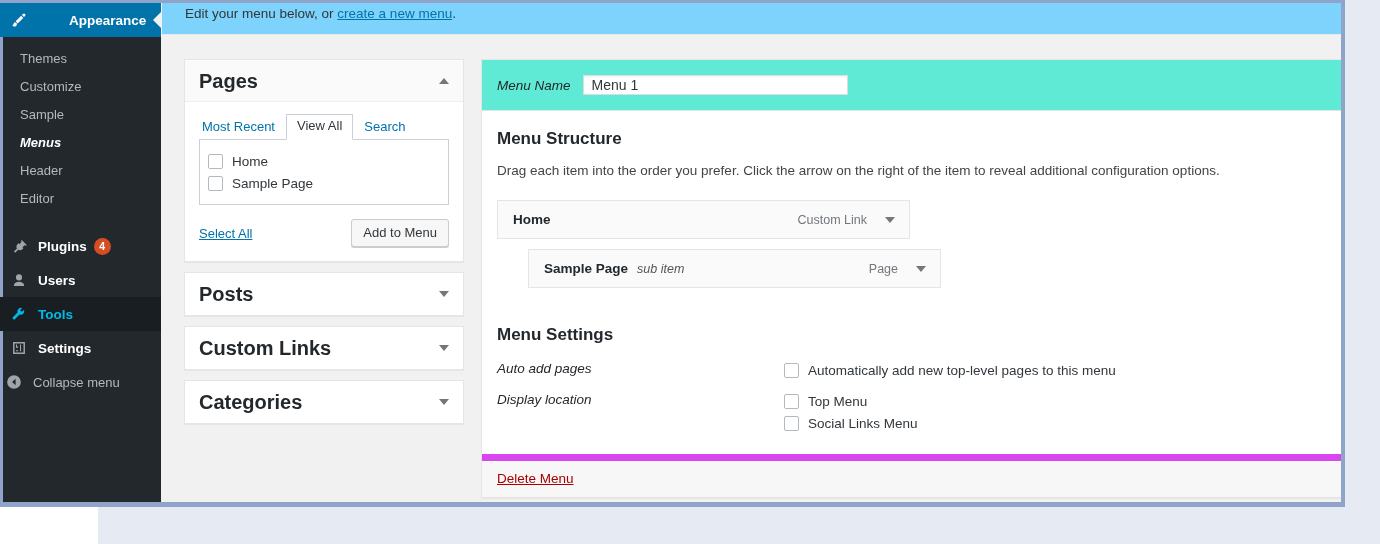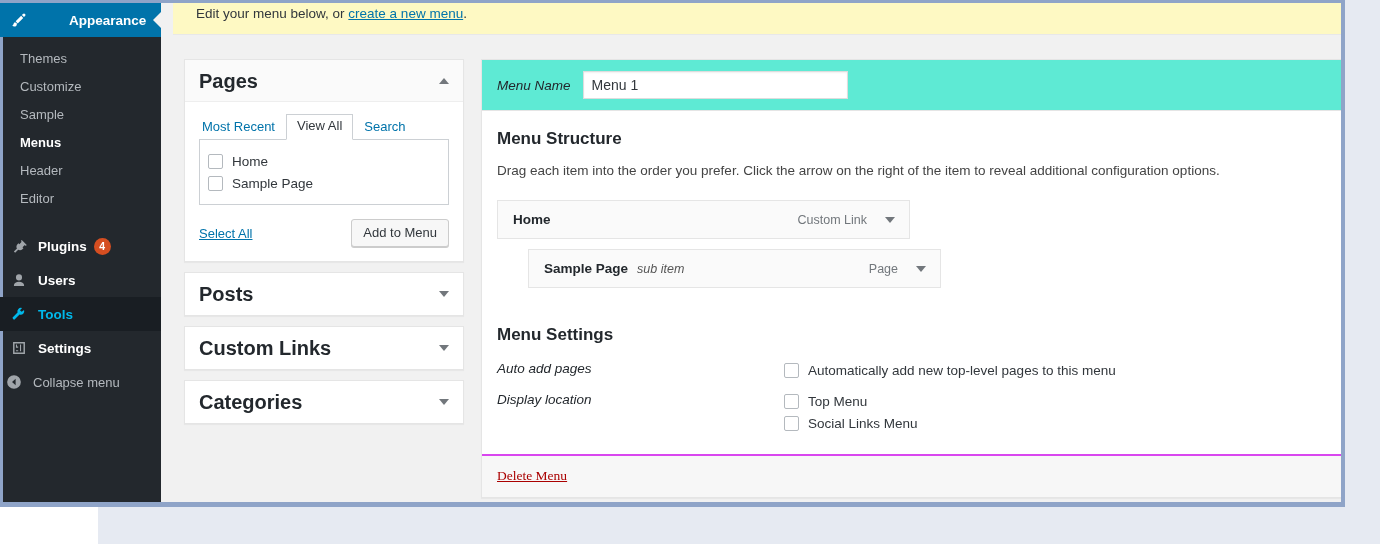--- a/index.html
+++ b/index.html
@@ -112,44 +112,45 @@
     height: 28px;
     line-height: 28px;
     padding-left: 12px;
     font-size: 13px;
     color: #b4b9be;
     white-space: nowrap;
   }
   .submenu-item.current {
     color: #ffffff;
     font-weight: bold;
+    font-style: italic;
   }
   #collapse-menu {
     display: flex;
     align-items: center;
     height: 34px;
     padding-left: 4px;
     color: #b4b9be;
     font-size: 13px;
   }
   #collapse-menu .mt-icon svg { fill: #a0a5aa; }
 
   
   #wpbody {
     position: absolute;
     left: 161px; top: 0;
     right: 0; bottom: 0;
     background: #f1f1f1;
   }
   #top-notice-bar {
     position: absolute;
-    left: 12px; top: 0;
+    left: 1px; top: 0;
     right: 0;
     height: 31px;
-    background: #fef9c3;
+    background: #7dd3fc;
     border-bottom: 1px solid #e8e8e8;
   }
   #top-notice-text {
     position: absolute;
     left: 23px;
     top: 3px;
     font-size: 13.5px;
     color: #32373c;
     white-space: nowrap;
   }
@@ -295,21 +296,21 @@
     box-sizing: border-box;
   }
   #menu-name-label {
     font-style: italic;
     font-size: 13.5px;
     color: #23282d;
     margin-right: 12px;
   }
   #menu-name-input {
     width: 265px;
-    height: 28px;
+    height: 20px;
     border: 1px solid #ddd;
     background: #fff;
     font-size: 14px;
     color: #32373c;
     padding: 0 8px;
     box-sizing: border-box;
     font-family: "Liberation Sans", sans-serif;
     border-radius: 0;
     box-shadow: inset 0 1px 2px rgba(0,0,0,.06);
   }
@@ -377,27 +378,26 @@
     width: 287px;
     font-style: italic;
     font-size: 13.5px;
     color: #23282d;
     flex: 0 0 auto;
     padding-top: 1px;
   }
   .setting-opts .cb-row { height: 22px; }
   #menu-footer {
     background: #f7f7f7;
-    border-top: 2px solid #d946ef;
+    border-top: 7px solid #d946ef;
     height: 43px;
     display: flex;
     align-items: center;
     padding-left: 15px;
     box-sizing: border-box;
-    font-family: Liberation Serif, serif;
   }
   #delete-menu-link {
     font-size: 13.5px;
     color: #a00;
     text-decoration: underline;
   }
 </style>
 </head>
 <body>
 

